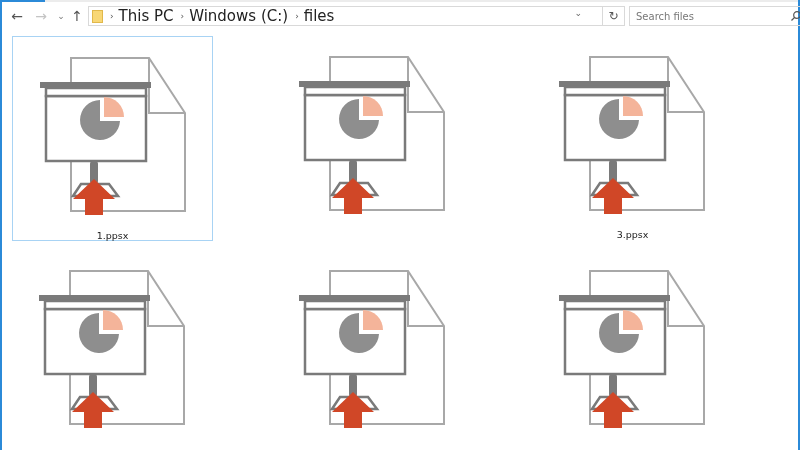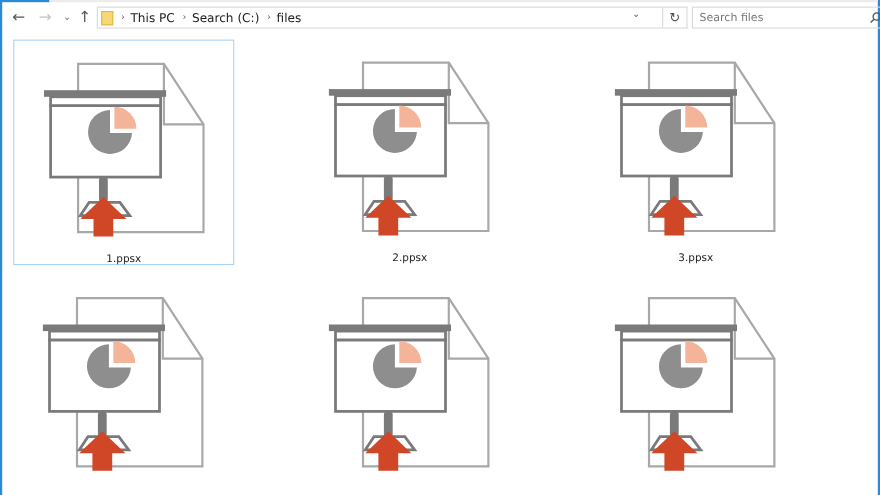--- a/index.html
+++ b/index.html
@@ -10,21 +10,21 @@
   .frame-top-gray { position:absolute; left:45px; top:0; width:753px; height:2px; background:#ececec; }
   .navbar { position:absolute; left:2px; top:4px; width:796px; height:24px; }
   .nav-btn { position:absolute; top:1px; height:22px; display:flex; align-items:center; justify-content:center; font-size:14px; cursor:default; }
   .back { left:6px; width:18px; color:#555; }
   .fwd { left:30px; width:18px; color:#c4c4c4; }
   .recent { left:53px; width:12px; color:#777; font-size:9px; }
   .up { left:66px; width:18px; color:#555; }
   .addr { position:absolute; left:86px; top:2px; width:515px; height:20px; border:1px solid #d9d9d9; box-sizing:border-box; display:flex; align-items:center; }
   .folder-ic { width:11px; height:13px; background:#f8d775; border:1px solid #e1b84a; margin-left:3px; box-sizing:border-box; }
   .crumb-sep { font-size:9px; color:#555; margin:0 5px 0 7px; }
-  .crumb { font-size:11px; color:#222; white-space:nowrap; }
+  .crumb { font-size:15px; color:#222; white-space:nowrap; }
   .addr-dd { position:absolute; right:20px; top:1px; font-size:9px; color:#666; }
   .refresh { position:absolute; left:601px; top:2px; width:22px; height:20px; border:1px solid #d9d9d9; border-left:none; box-sizing:border-box; display:flex; align-items:center; justify-content:center; font-size:12px; color:#555; }
   .search { position:absolute; left:627px; top:2px; width:180px; height:20px; border:1px solid #d9d9d9; box-sizing:border-box; display:flex; align-items:center; }
   .search input { border:none; outline:none; font-family:"DejaVu Sans", sans-serif; font-size:10px; color:#333; margin-left:6px; width:130px; padding:0; background:transparent; }
   .search input::placeholder { color:#777; }
   .search-ic { position:absolute; right:6px; top:3px; width:12px; height:12px; }
   .grid { position:absolute; left:0; top:0; }
   .tile { position:absolute; width:201px; height:205px; box-sizing:border-box; }
   .tile.selected { border:1px solid #a8d3f4; }
   .tile svg { position:absolute; left:10px; top:16px; }
@@ -50,21 +50,21 @@
     </div>
   <div class="nav-btn up">
       <span>↑</span>
     </div>
 
   <div class="addr">
     <div class="folder-ic"></div>
     <span class="crumb-sep">›</span>
     <span class="crumb">This PC</span>
     <span class="crumb-sep">›</span>
-    <span class="crumb">Search (C:)</span>
+    <span class="crumb">Windows (C:)</span>
     <span class="crumb-sep">›</span>
     <span class="crumb">files</span>
     <span class="addr-dd">⌄</span>
   </div>
   <div class="refresh">
       <span>↻</span>
     </div>
 
   <div class="search">
     <input type="text" placeholder="Search files" style="">
@@ -100,21 +100,20 @@
       <polyline points="126,5 126,60 162,60" fill="none" stroke="#a8a8a8" stroke-width="2"></polyline>
       <rect x="23" y="43" width="100" height="65" fill="#fff" stroke="#7a7a7a" stroke-width="2.5"></rect>
       <rect x="17" y="29" width="111" height="6" fill="#7a7a7a"></rect>
       <rect x="23" y="35" width="100" height="8" fill="#fff" stroke="#7a7a7a" stroke-width="2.5"></rect>
       <path d="M77,47 L77,68 L97,68 A20,20 0 1,1 77,47 Z" fill="#8e8e8e"></path>
       <path d="M81,44 L81,64 L101,64 A20,20 0 0,0 81,44 Z" fill="#f4b49a"></path>
       <rect x="67" y="108" width="8" height="23" rx="3" fill="#7a7a7a"></rect>
       <polygon points="50,143 58,131 86,131 95,143" fill="#fff" stroke="#7a7a7a" stroke-width="2.5"></polygon>
       <polygon points="71,146 92,166 80,166 80,182 62,182 62,166 50,166" fill="#d04727" transform="translate(0,-20)"></polygon>
     </svg>
-    <div class="label" style="top:193px;">2.ppsx</div>
   </div>
 
   <div class="tile" style="left:532px;top:36px;">
     <svg width="180" height="165" viewBox="0 0 180 165">
       <polygon points="48,5 126,5 162,60 162,158 48,158" fill="#fff" stroke="#a8a8a8" stroke-width="2"></polygon>
       <polyline points="126,5 126,60 162,60" fill="none" stroke="#a8a8a8" stroke-width="2"></polyline>
       <rect x="23" y="43" width="100" height="65" fill="#fff" stroke="#7a7a7a" stroke-width="2.5"></rect>
       <rect x="17" y="29" width="111" height="6" fill="#7a7a7a"></rect>
       <rect x="23" y="35" width="100" height="8" fill="#fff" stroke="#7a7a7a" stroke-width="2.5"></rect>
       <path d="M77,47 L77,68 L97,68 A20,20 0 1,1 77,47 Z" fill="#8e8e8e"></path>

